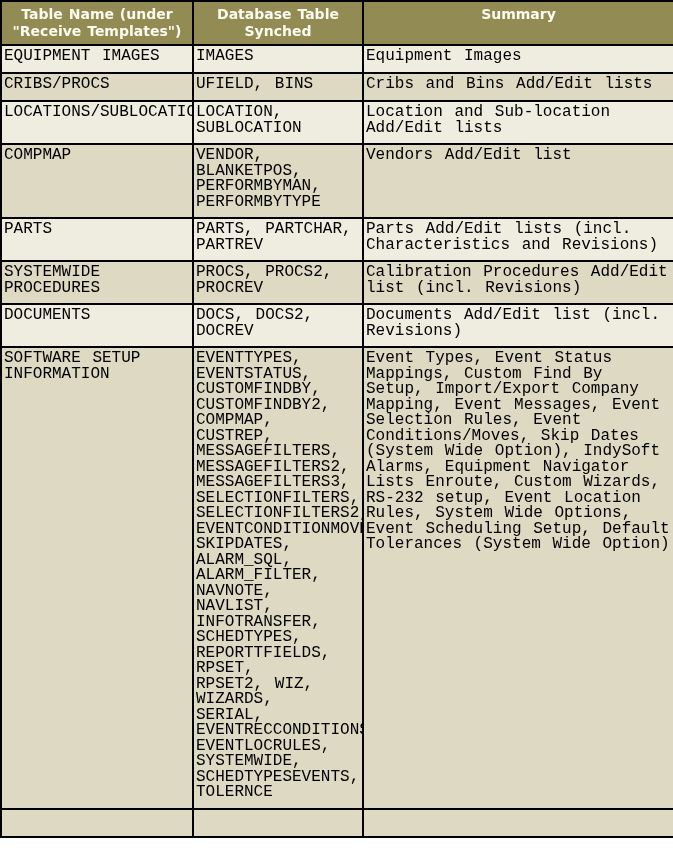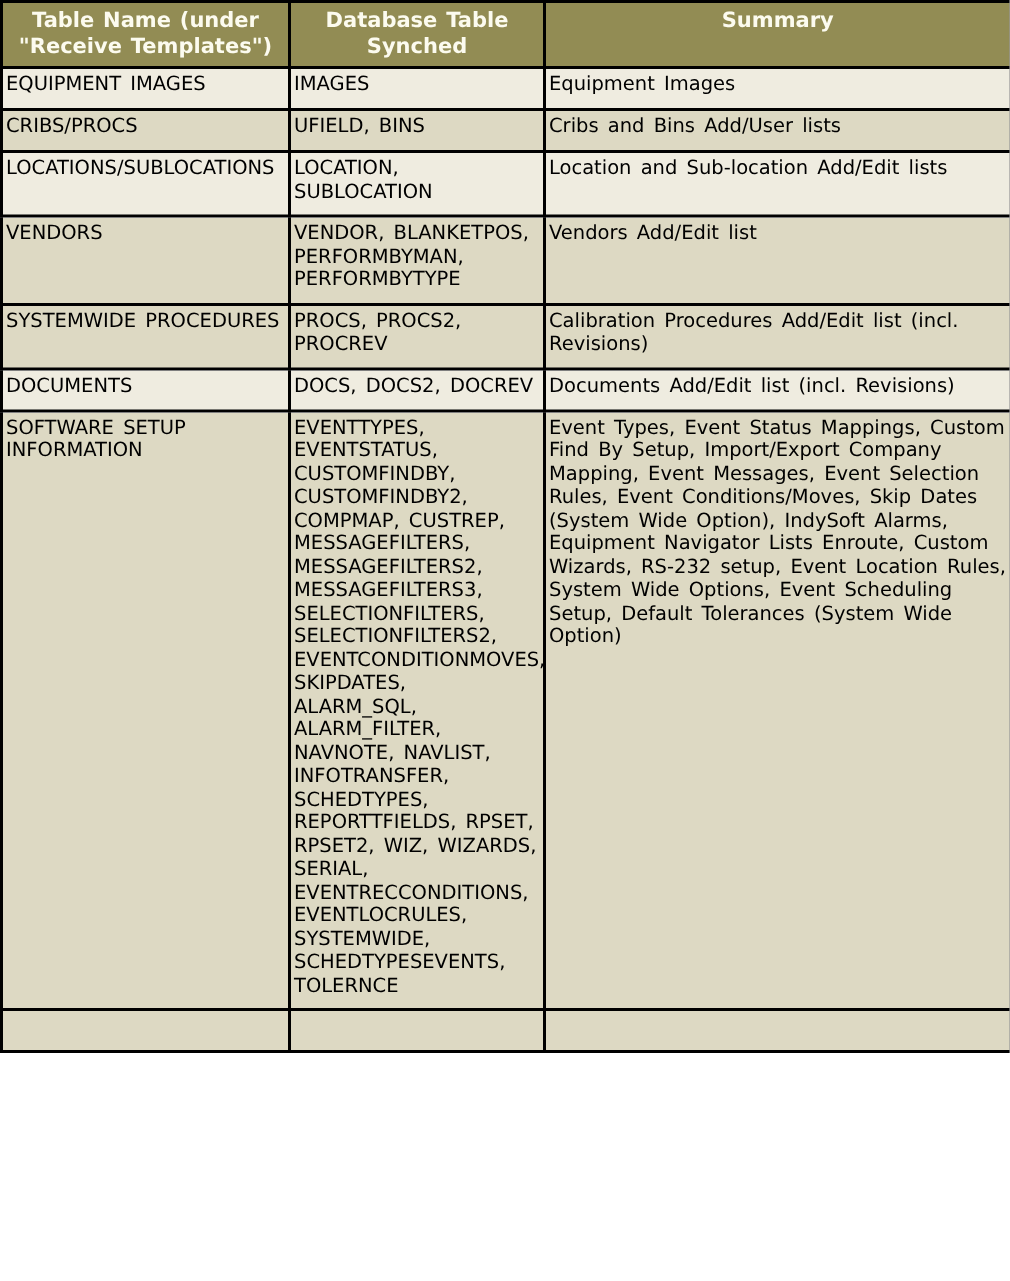--- a/index.html
+++ b/index.html
@@ -26,27 +26,28 @@
     background: var(--header_bg);
     color: var(--header_text);
     font-size: 14px;
     font-weight: bold;
     line-height: 17px;
     padding: 4px 2px 4px;
     text-align: center;
     word-spacing: 1px;
   }
   td {
-    font-size: 13px;
+    font-size: 16px;
     line-height: 15.5px;
     color: var(--body_text);
     padding: 3px 2px 7px 2px;
     word-spacing: 2px;
     white-space: pre-wrap;
     height: 16px; 
+    font-family: Liberation Mono, monospace;
   }
   tr.light td { background: var(--row_light); }
   tr.dark  td { background: var(--row_dark); }
 </style>
 </head>
 <body>
 
 <table class="sync-table">
   <colgroup>
     <col style="width:192px">
@@ -63,40 +64,46 @@
   <tbody>
   <tr class="light">
     <td>EQUIPMENT IMAGES</td>
     <td>IMAGES</td>
     <td>Equipment Images</td>
   </tr>
 
   <tr class="dark">
     <td>CRIBS/PROCS</td>
     <td>UFIELD, BINS</td>
-    <td>Cribs and Bins Add/User lists</td>
+    <td>Cribs and Bins Add/Edit lists</td>
   </tr>
 
   <tr class="light">
     <td>LOCATIONS/SUBLOCATIONS</td>
     <td>LOCATION,
 SUBLOCATION</td>
     <td>Location and Sub-location Add/Edit lists</td>
   </tr>
 
   <tr class="dark">
-    <td>VENDORS</td>
+    <td>COMPMAP</td>
     <td>VENDOR, BLANKETPOS,
 PERFORMBYMAN,
 PERFORMBYTYPE</td>
     <td>Vendors Add/Edit list</td>
   </tr>
 
 
 
+  <tr class="light">
+    <td>PARTS</td>
+    <td>PARTS, PARTCHAR,
+PARTREV</td>
+    <td>Parts Add/Edit lists (incl. Characteristics and Revisions)</td>
+  </tr>
 
   <tr class="dark">
     <td>SYSTEMWIDE PROCEDURES</td>
     <td>PROCS, PROCS2,
 PROCREV</td>
     <td>Calibration Procedures Add/Edit list (incl. Revisions)</td>
   </tr>
 
   <tr class="light">
     <td>DOCUMENTS</td>

